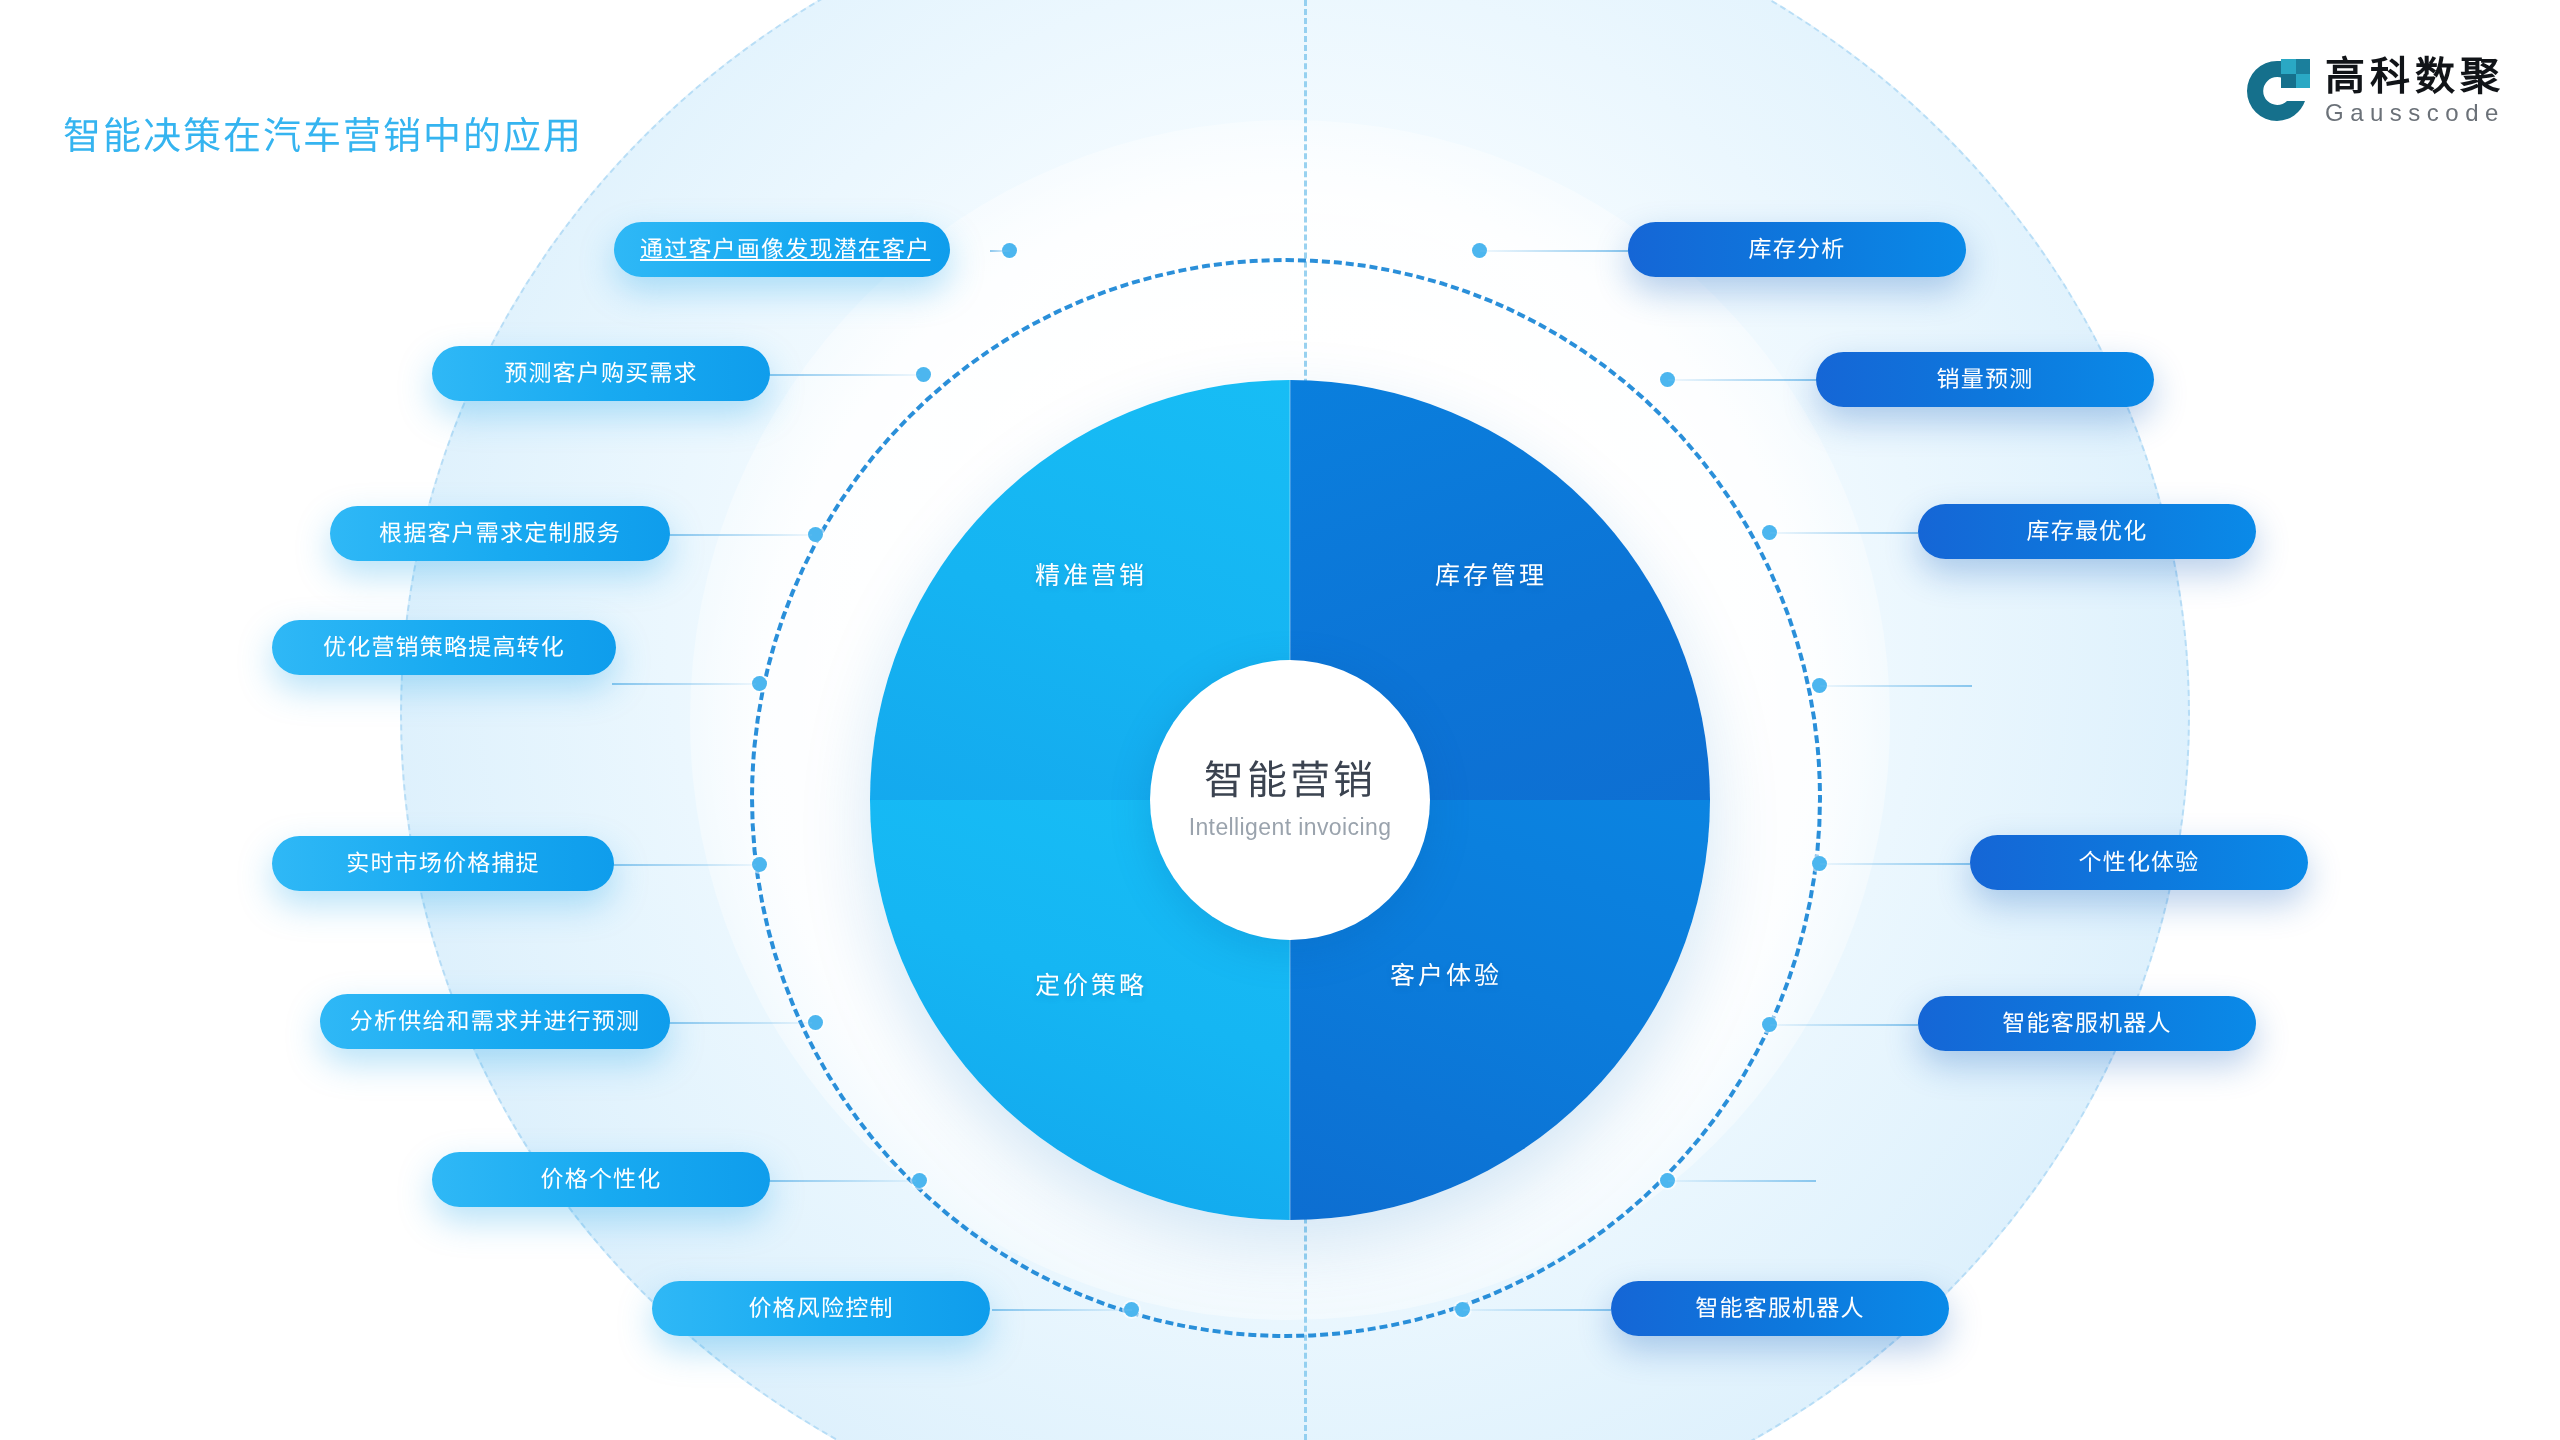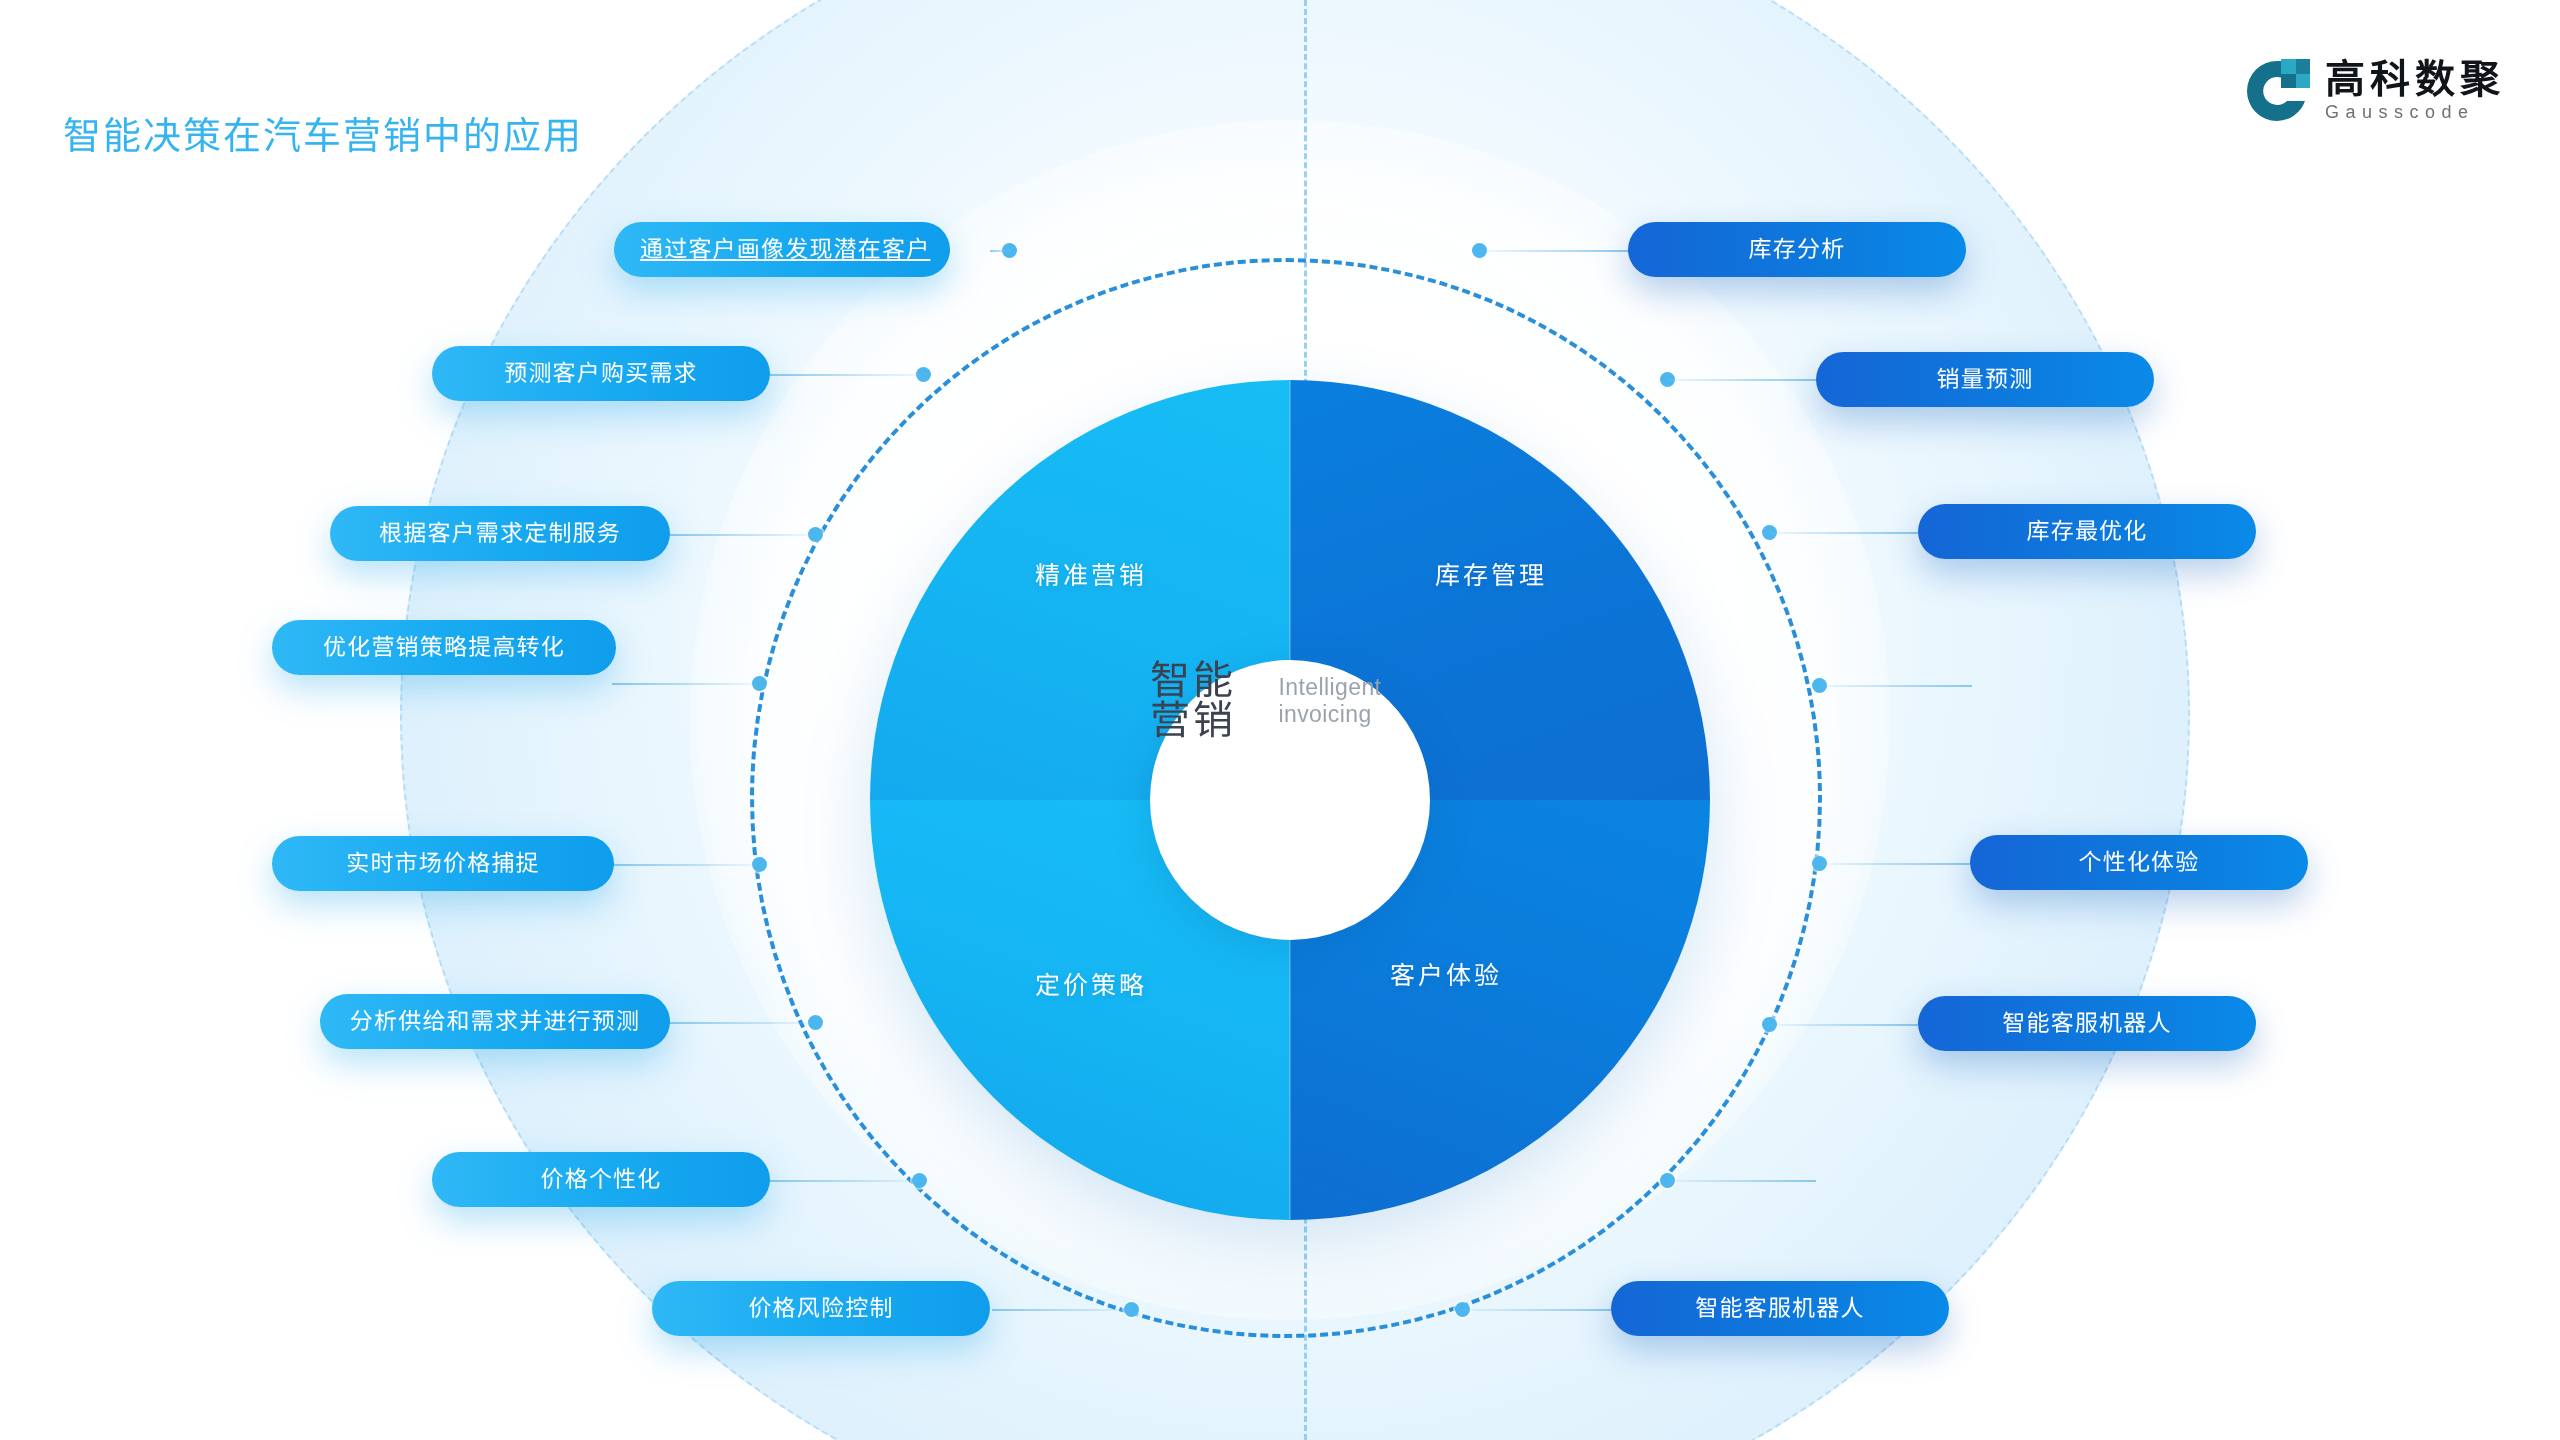--- a/index.html
+++ b/index.html
@@ -72,21 +72,21 @@
   .donut-split{
     position:absolute;left:50%;top:0;width:2px;height:100%;
     background:rgba(255,255,255,0.22);transform:translateX(-1px);
   }
   .hub{
     position:absolute;
     left:1150px;top:660px;
     width:280px;height:280px;
     border-radius:50%;
     background:#ffffff;
-    display:flex;flex-direction:row;justify-content:center;
+    display:flex;flex-direction:column;align-items:center;justify-content:center;
     box-shadow:0 10px 40px rgba(10,90,170,0.22);
   }
   .hub-cn{font-size:40px;color:#3b4350;letter-spacing:3px;line-height:1;}
   .hub-en{font-size:23px;color:#9aa3ad;margin-top:14px;letter-spacing:0.4px;}
 
   .quad-label{
     position:absolute;color:#ffffff;font-size:25px;letter-spacing:3px;
     white-space:nowrap;text-shadow:0 2px 6px rgba(0,60,120,0.18);
   }
   .ql-tl{left:1035px;top:555px;}
@@ -116,21 +116,21 @@
 
   
   .page-title{
     position:absolute;left:63px;top:105px;
     font-size:38px;color:#35b4f0;letter-spacing:2px;white-space:nowrap;
   }
   .logo{position:absolute;right:55px;top:55px;display:flex;align-items:center;gap:12px;}
   .logo-mark{width:72px;height:72px;position:relative;flex:0 0 auto;}
   .logo-text{display:flex;flex-direction:column;justify-content:center;}
   .logo-cn{font-size:40px;color:#111418;letter-spacing:5px;line-height:1.05;font-weight:bold;}
-  .logo-en{font-size:18px;color:#6b7178;letter-spacing:6.5px;line-height:1.2;margin-top:2px;}
+  .logo-en{font-size:24px;color:#6b7178;letter-spacing:6.5px;line-height:1.2;margin-top:2px;}
 </style>
 </head>
 <body>
 
 <div id="stage">
 
   <div class="bg-ellipse"></div>
   <div class="bg-white-core"></div>
   <div class="center-dash"></div>
   <div class="orbit"></div>

